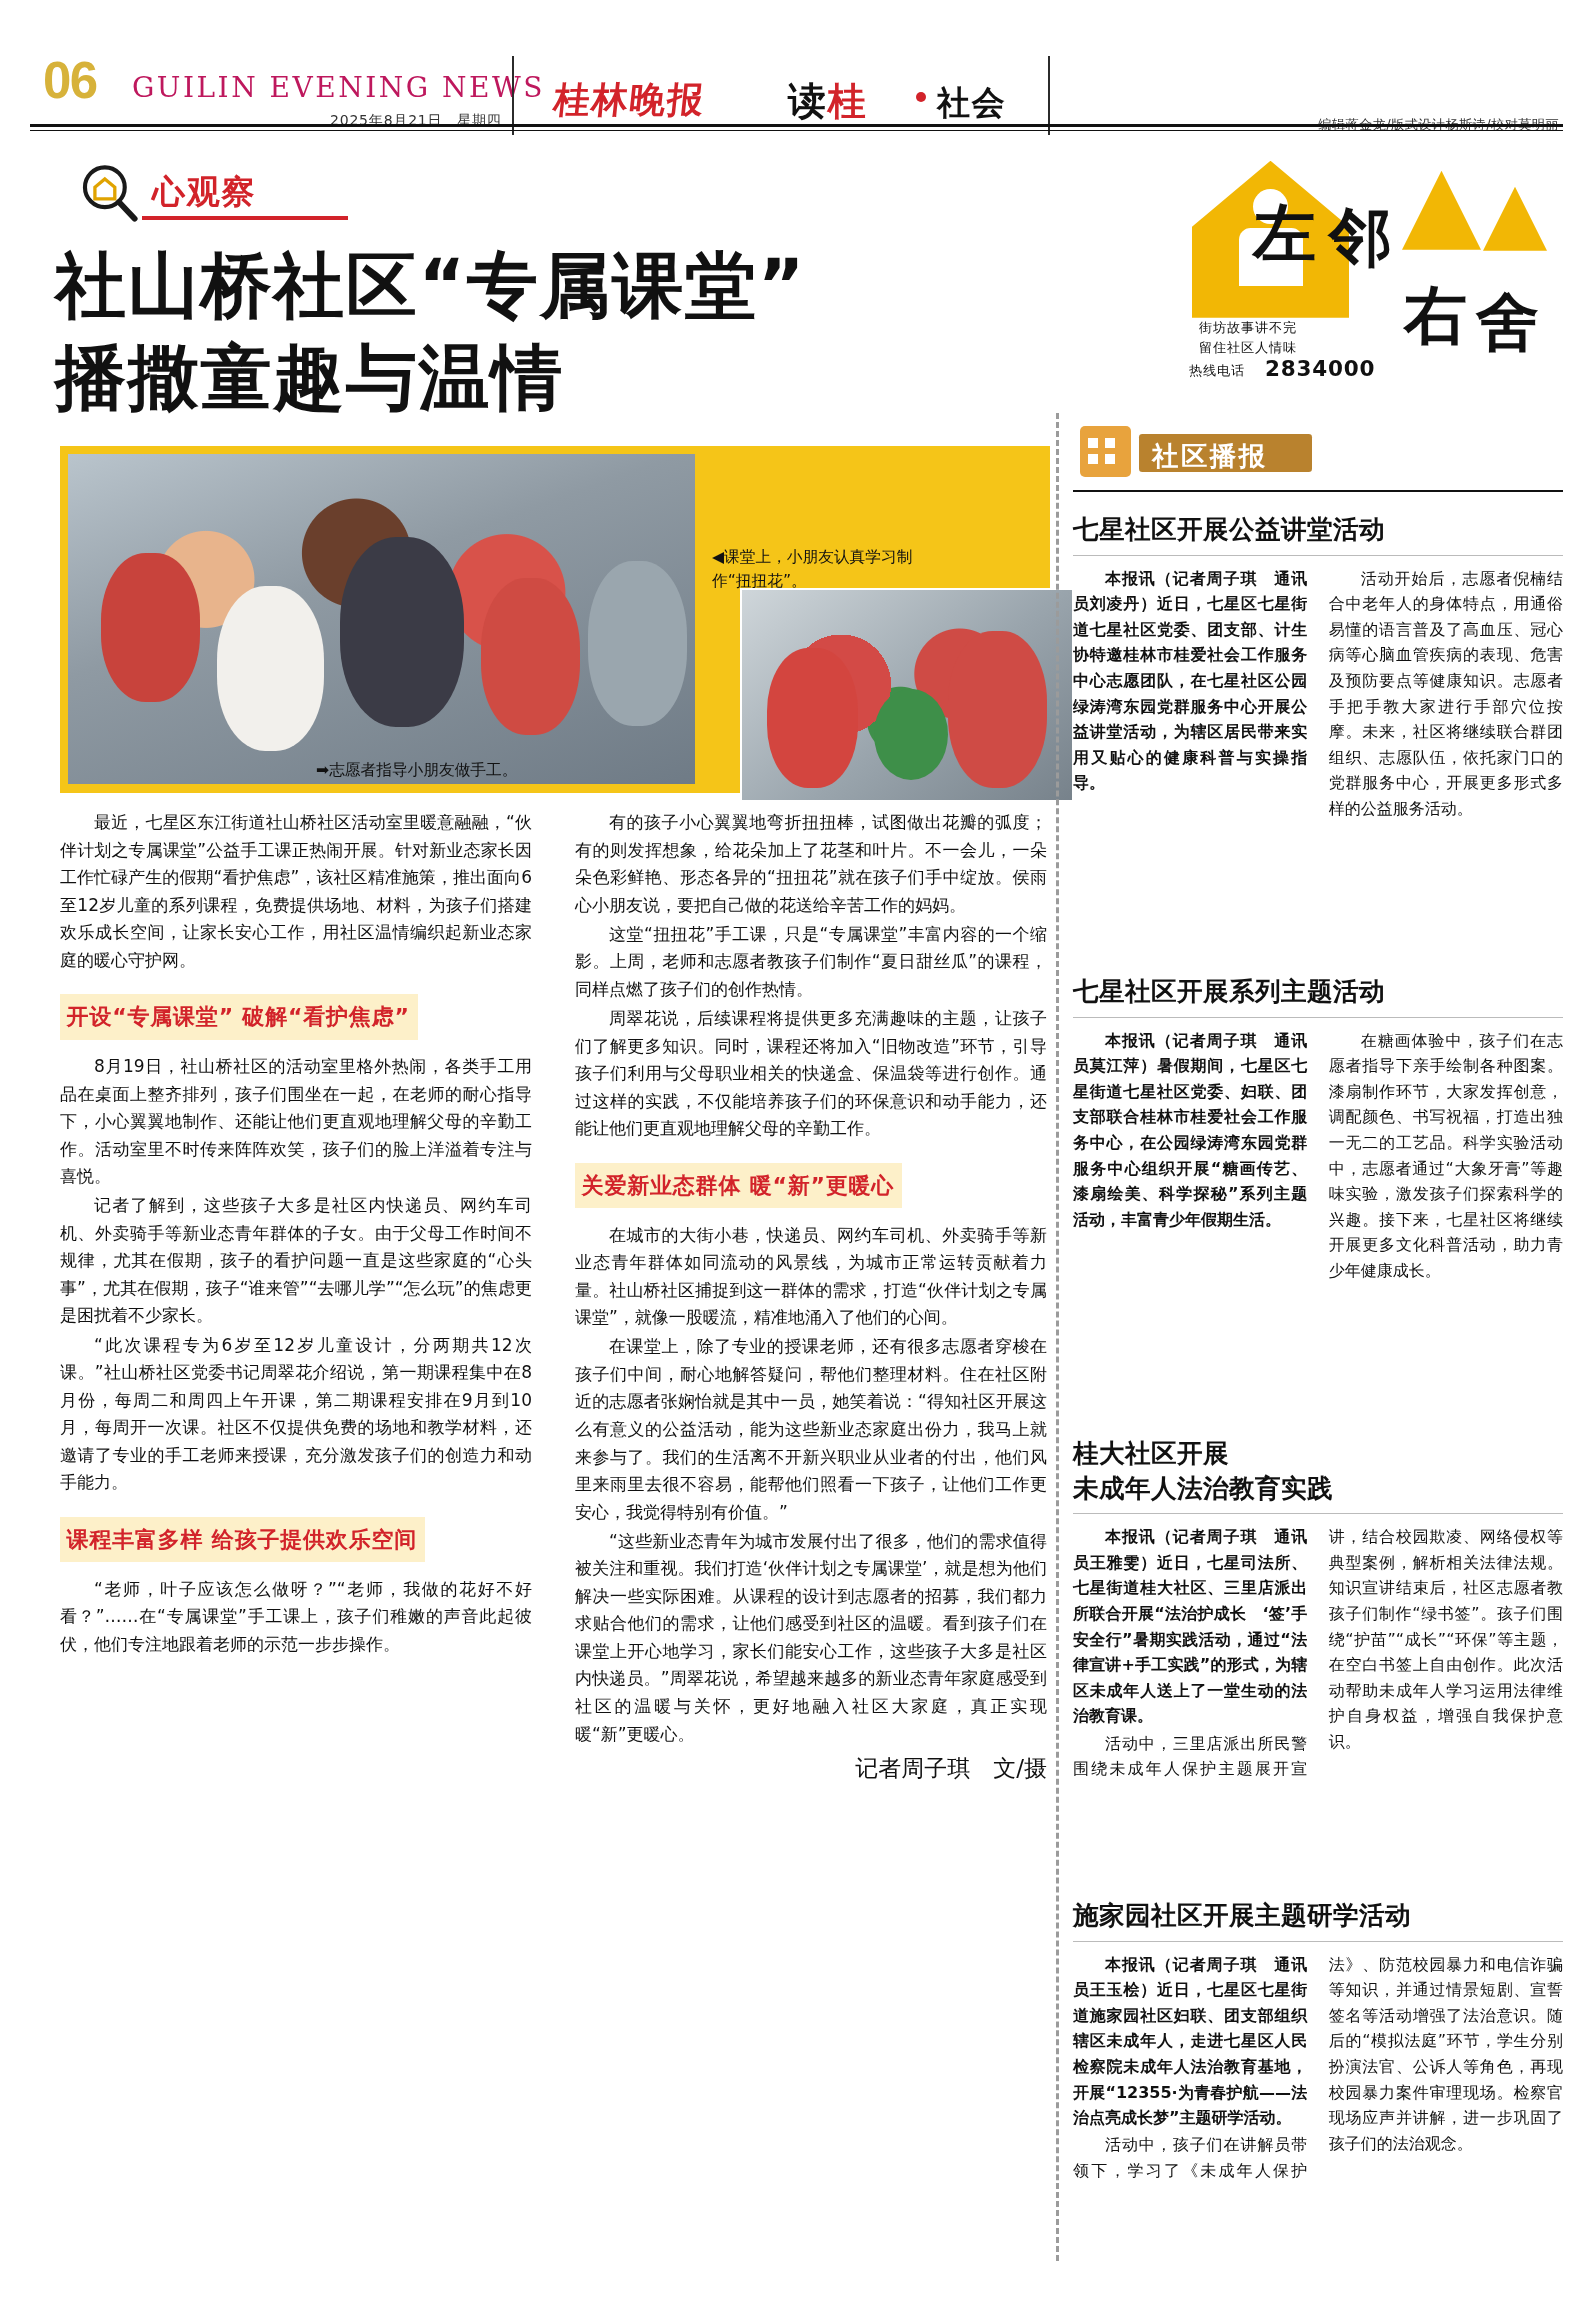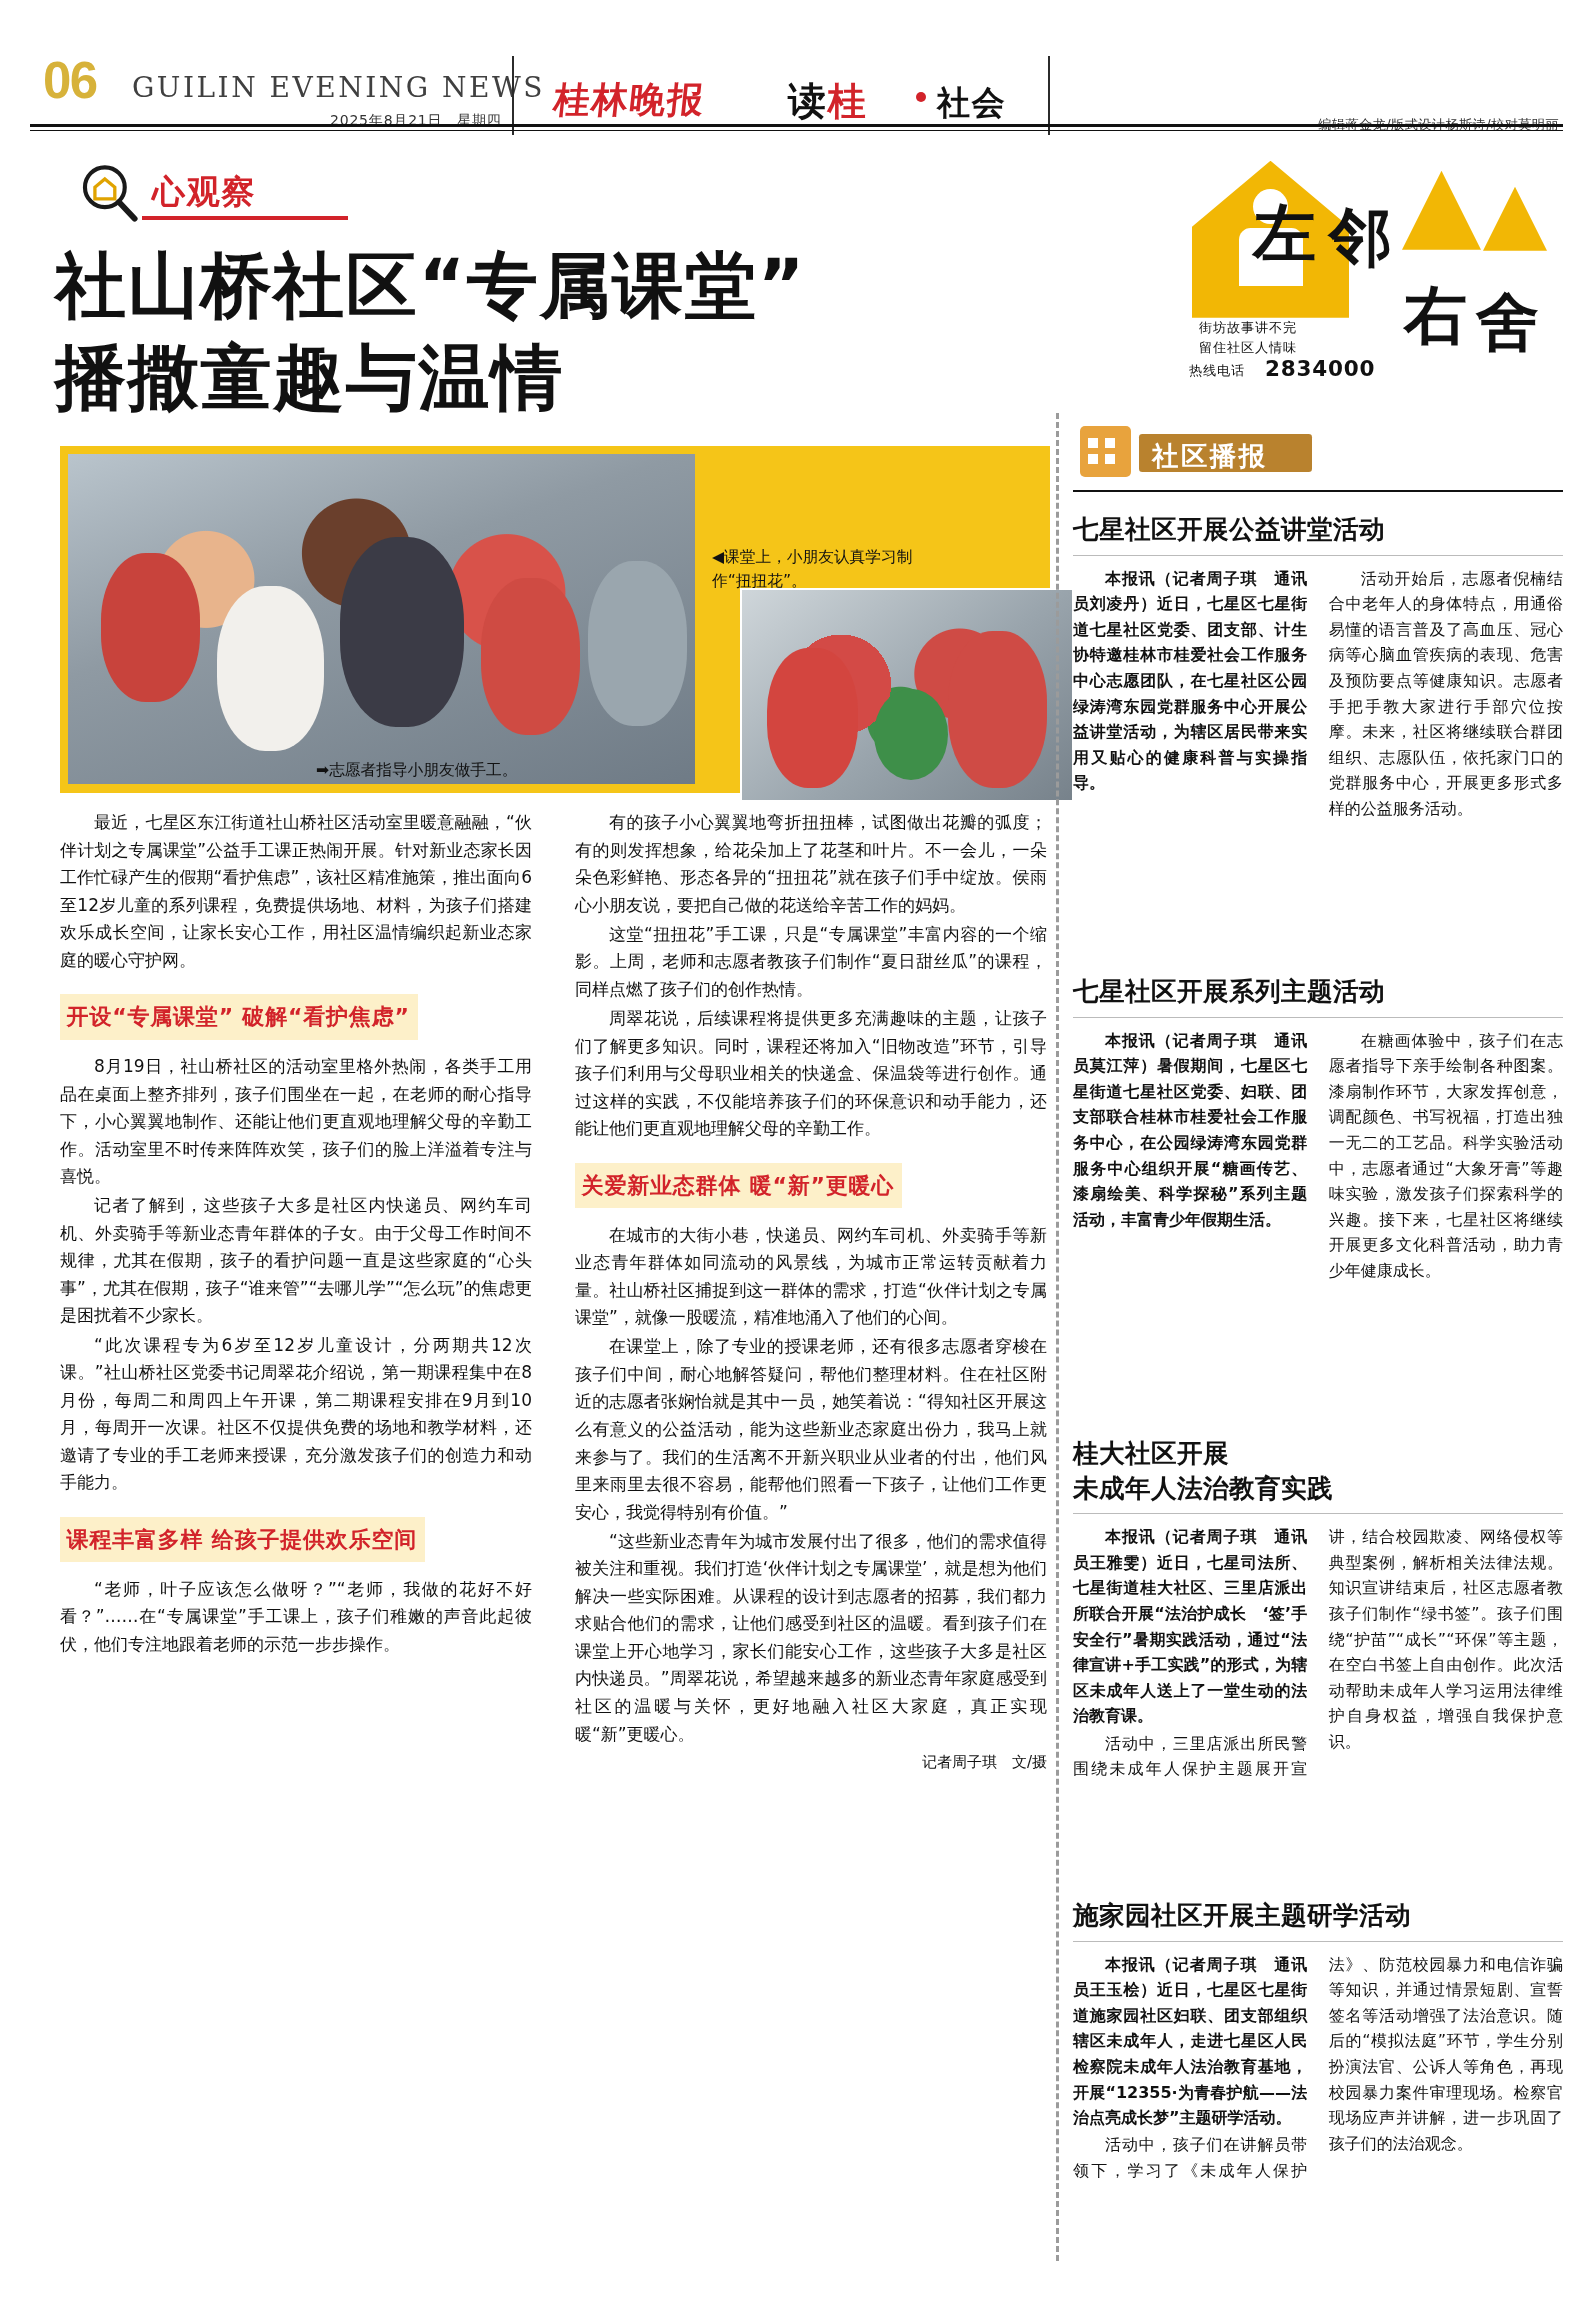--- a/index.html
+++ b/index.html
@@ -16,21 +16,21 @@
   
   .masthead{position:absolute;left:0;top:33px;width:1592px;height:91px;text-align:center;}
   .folio{
     position:absolute;left:43px;top:18px;
     font-size:51px;font-weight:bold;color:#d7b23a;letter-spacing:-1.7px;
     font-family:"Liberation Sans",sans-serif;
   }
   .eng-title{
     position:absolute;left:132px;top:38px;
     font-family:"DejaVu Serif","Liberation Serif",serif;
-    font-size:28px;letter-spacing:2.5px;color:#404040;
+    font-size:28px;letter-spacing:2.5px;color:#be185d;
   }
   .date-line{
     position:absolute;left:330px;top:79px;
     font-size:14px;color:#333;letter-spacing:0.8px;
   }
   .vrule{position:absolute;width:1.7px;background:#2b2b2b;}
   .logo-red{
     position:absolute;left:554px;top:43px;
     font-size:36px;font-weight:bold;color:#d2232a;
     letter-spacing:1.7px;
@@ -114,21 +114,21 @@
 
   
   .col{position:absolute;font-size:17px;line-height:1.62;color:#111;text-align:justify;}
   .col p{margin:0 0 1.7px 0;text-indent:2em;}
   .subhead{
     font-size:22px;font-weight:bold;color:#d2232a;
     background:#fdf0c9;display:inline-block;padding:5px 8.3px 5px 6.6px;margin:11.6px 0 8.3px 0;
     letter-spacing:0.8px;
   }
   .subhead-wrap{margin:8.3px 0 5px 0;}
-  .byline{margin-top:15px;text-align:right;font-size:15px;text-indent:0;}
+  .byline{margin-top:15px;text-align:right;font-size:23px;text-indent:0;}
 
   
   .zuolin{position:absolute;left:1155px;top:0px;width:413px;height:248px;}
   .house-y{position:absolute;left:36px;top:20px;width:157px;height:157px;background:#f2b705;
     clip-path:polygon(50% 0%,100% 42%,100% 100%,0% 100%,0% 42%);}
   .house-head{position:absolute;left:97px;top:48px;width:35px;height:35px;border-radius:50%;background:#fff;}
   .house-body{position:absolute;left:83px;top:87px;width:64px;height:58px;background:#fff;border-radius:11.6px 11.6px 0 0;}
   .zl-char{position:absolute;font-size:63px;font-weight:bold;color:#111;font-family:"DejaVu Serif","Liberation Serif",serif;}
   .zl-small{position:absolute;font-size:13.2px;color:#111;letter-spacing:0.8px;}
   .zl-phone{position:absolute;font-size:21.5px;font-weight:bold;color:#111;letter-spacing:0.8px;}

